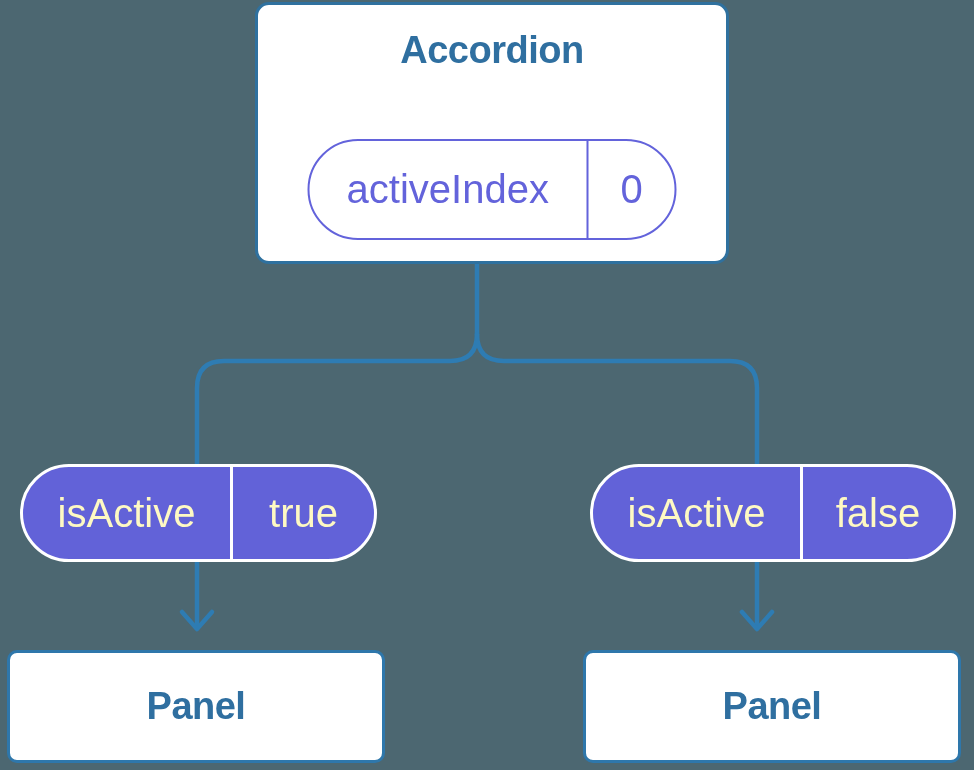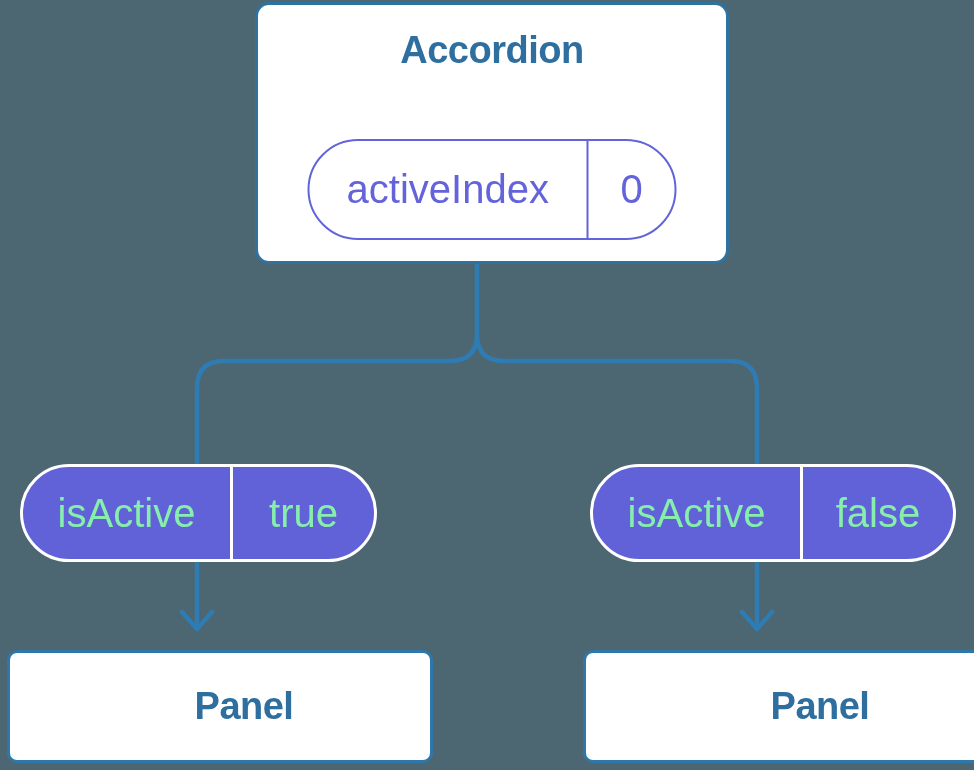--- a/index.html
+++ b/index.html
@@ -76,38 +76,37 @@
     overflow: hidden;
     z-index: 2;
   }
   .prop-pill.left  { left: 20px;  width: 351px; }
   .prop-pill.right { left: 590px; width: 360px; }
   .prop-pill .cell {
     display: flex;
     align-items: center;
     justify-content: center;
     font-size: 40px;
-    color: #86efac;
+    color: #fef9c3;
   }
   .prop-pill .cell.name { width: 207px; }
   .prop-pill .cell.value { flex: 1; }
   .prop-pill .divider { width: 3px; background: #FFFFFF; }
   
   .panel-node {
     position: absolute;
     top: 650px;
     width: 372px; height: 107px;
     background: #FFFFFF;
     border: 3px solid #2E77AB;
     border-radius: 10px;
     display: flex;
     align-items: center;
     justify-content: center;
     z-index: 2;
-    padding-left: 48px;
   }
   .panel-node.left  { left: 7px; }
   .panel-node.right { left: 583px; }
   .panel-title {
     font-size: 38px;
     font-weight: 600;
     letter-spacing: -0.5px;
     color: #2F6FA0;
   }
 </style>

